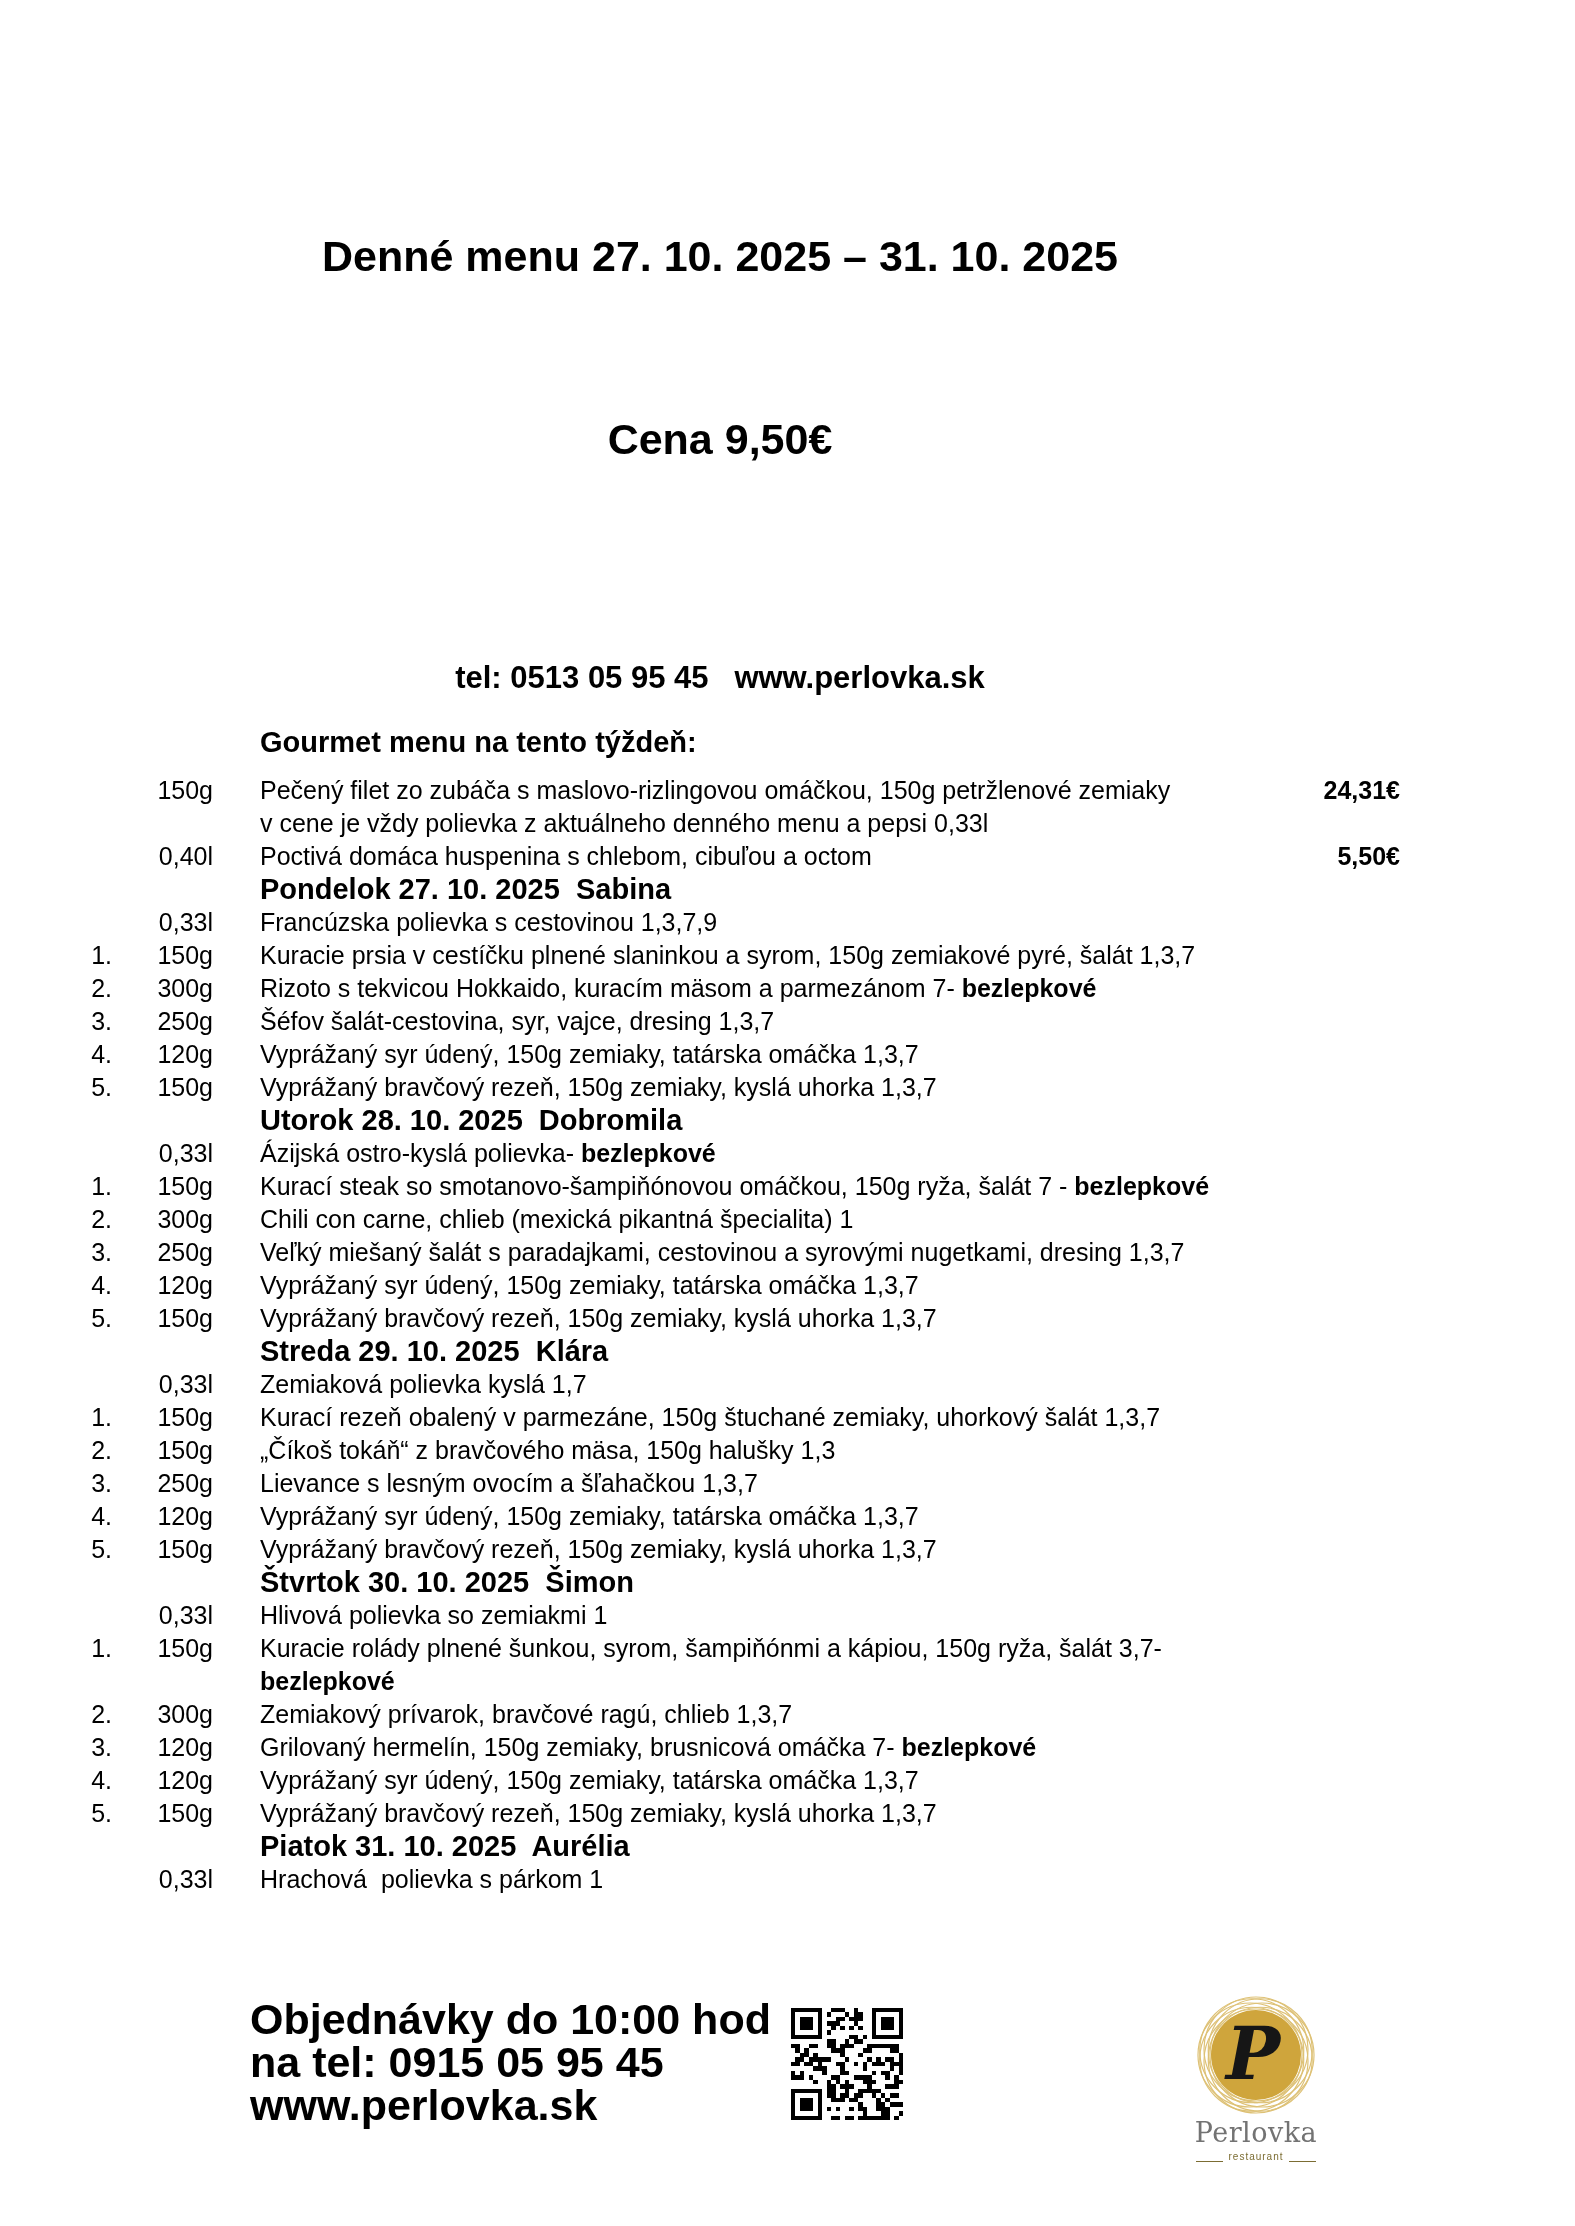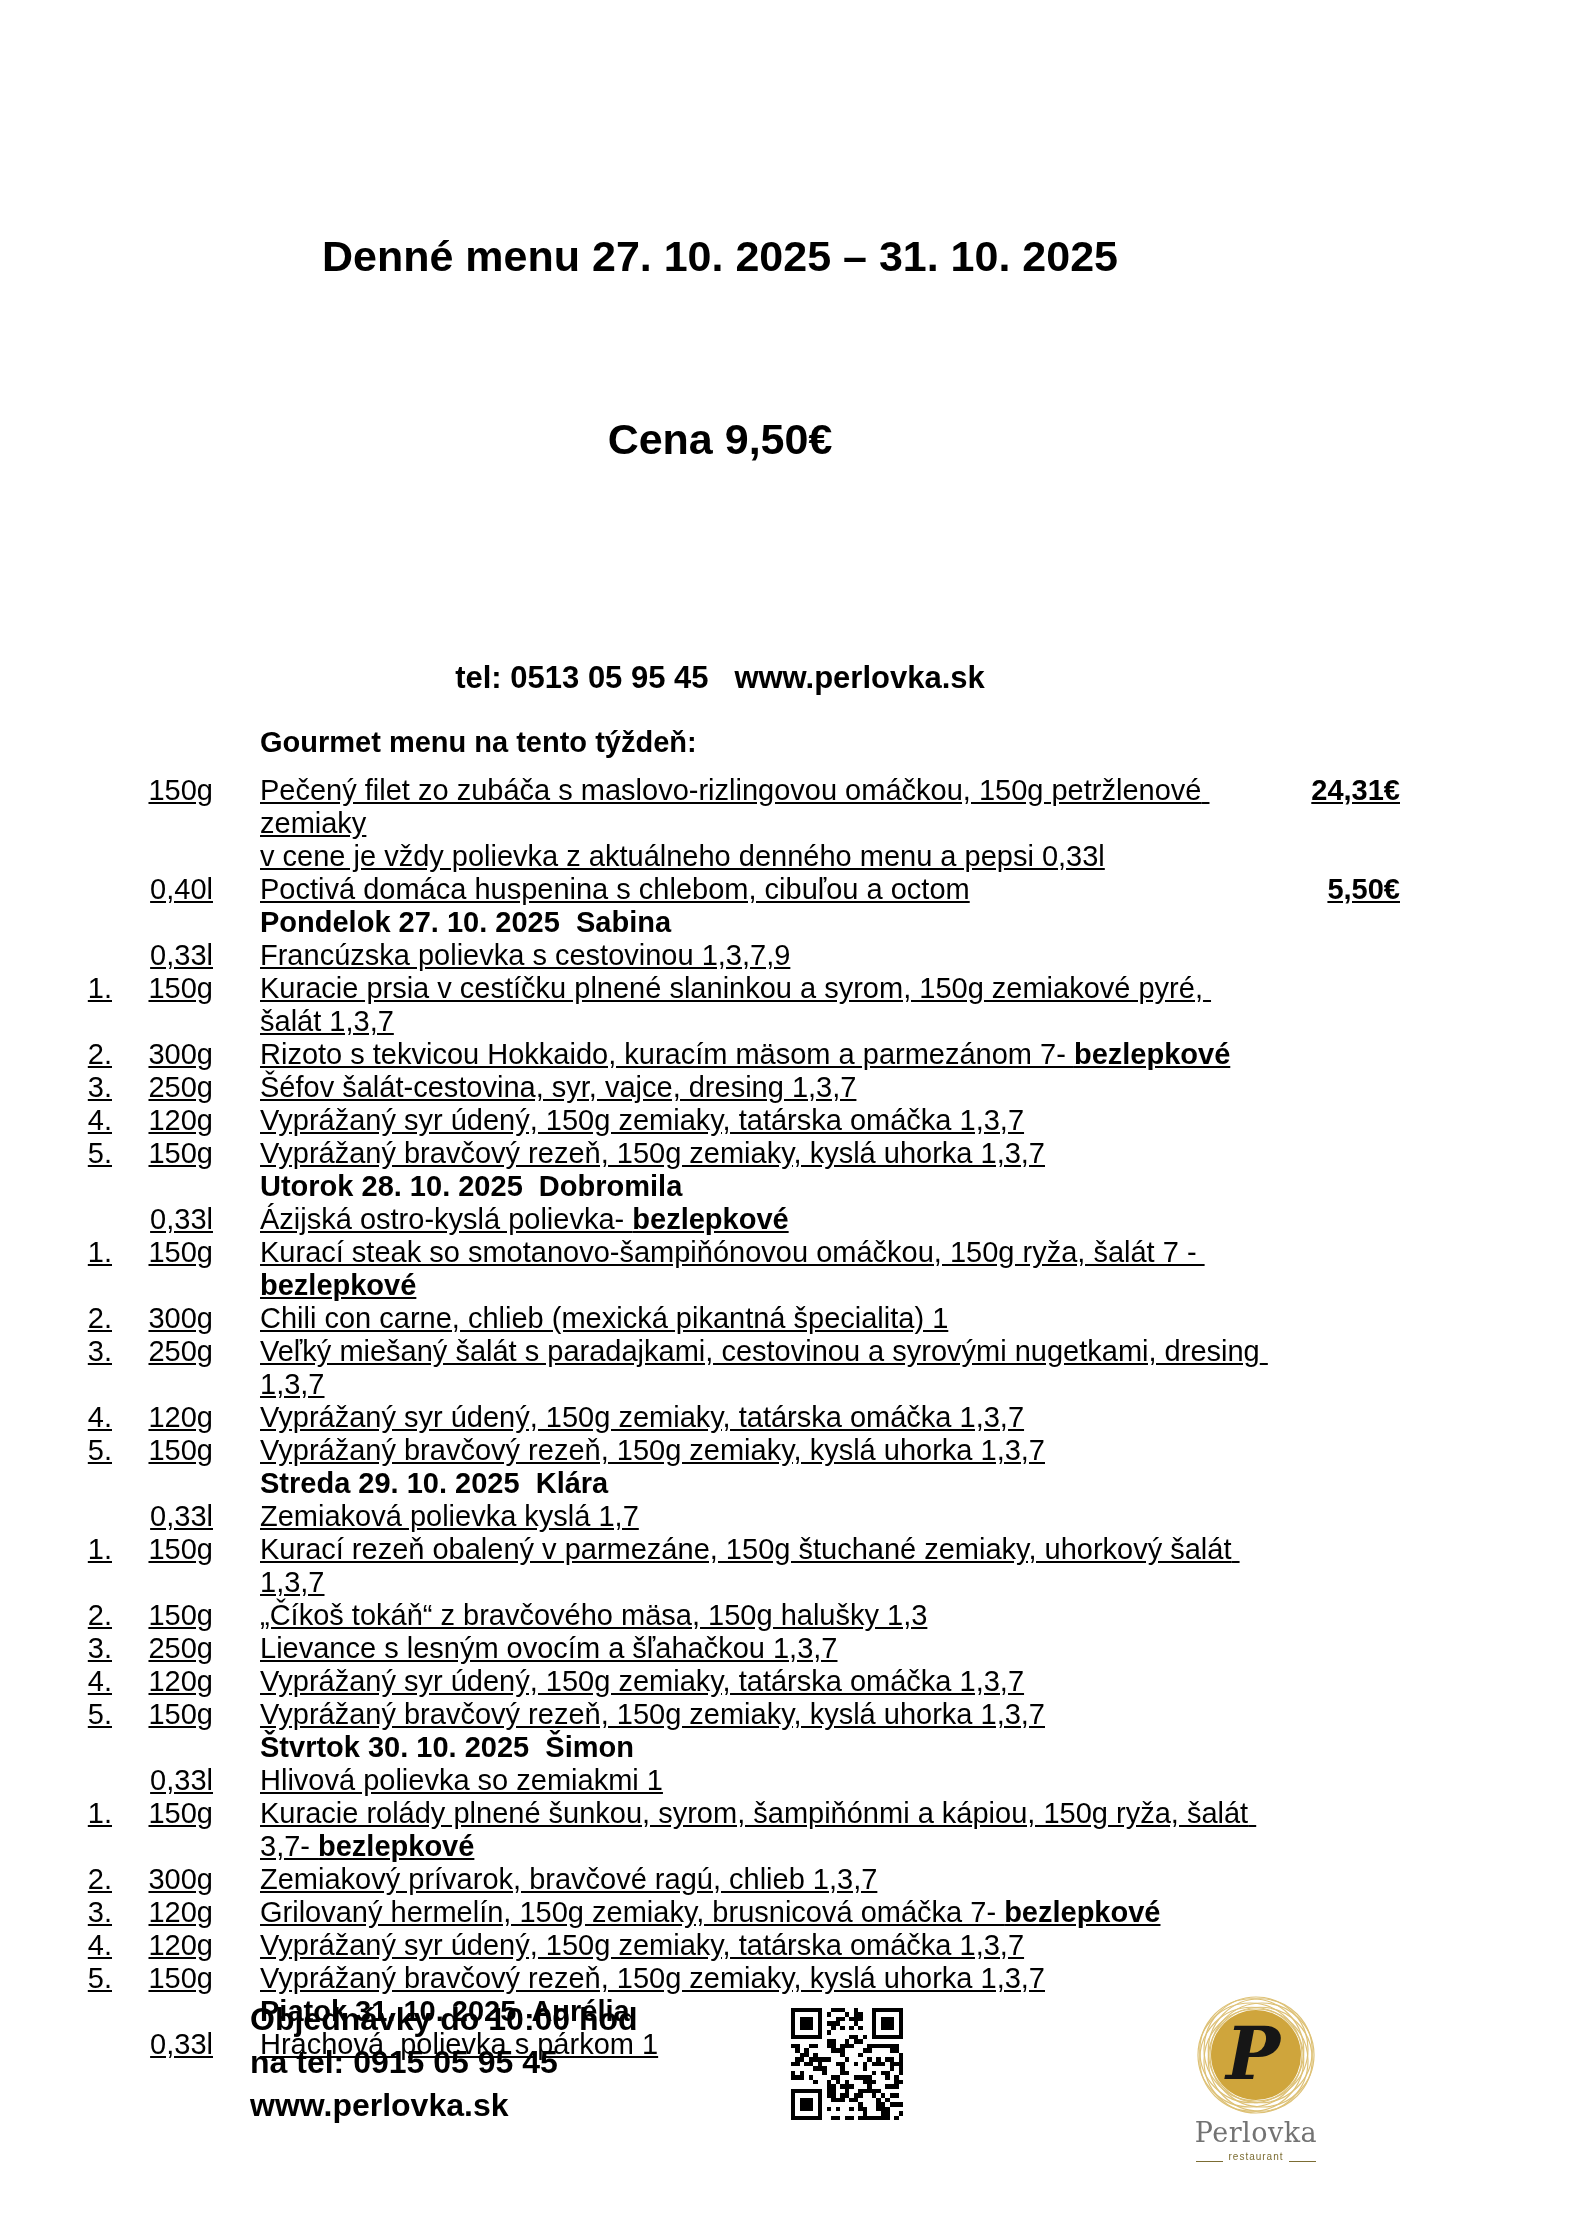--- a/index.html
+++ b/index.html
@@ -19,30 +19,30 @@
   .menu-body{margin-left:60px;width:1340px;}
   .menu-section{}
   .menu-section.gourmet{margin-top:29px;}
   .day-title{
     margin-left:200px;font-weight:bold;font-size:29px;line-height:33px;
     white-space:pre-wrap;
   }
   .gourmet .day-title{margin-bottom:15px;}
   .row{
     display:grid;grid-template-columns:52px 101px 1fr 130px;
-    font-size:29px;line-height:33px;text-decoration:underline;
+    font-size:25px;line-height:33px;
   }
   .col-no{text-align:right;}
   .col-qty{text-align:right;}
   .col-text{padding-left:47px;white-space:pre-wrap;}
   .col-text .gf{font-weight:bold;}
   .col-price{text-align:right;font-weight:bold;}
   .footer-text{
     position:absolute;left:250px;top:1998px;
-    font-weight:bold;font-size:32px;line-height:43px;
+    font-weight:bold;font-size:43px;line-height:43px;
   }
   .qr{
     position:absolute;left:791px;top:2008px;width:112px;height:112px;
   }
   .qr svg{width:112px;height:112px;fill:#000;shape-rendering:crispEdges;}
   .logo{
     position:absolute;left:1190px;top:1993px;width:132px;text-align:center;
   }
   .logo-word{
     font-family:"DejaVu Serif","Liberation Serif",serif;

